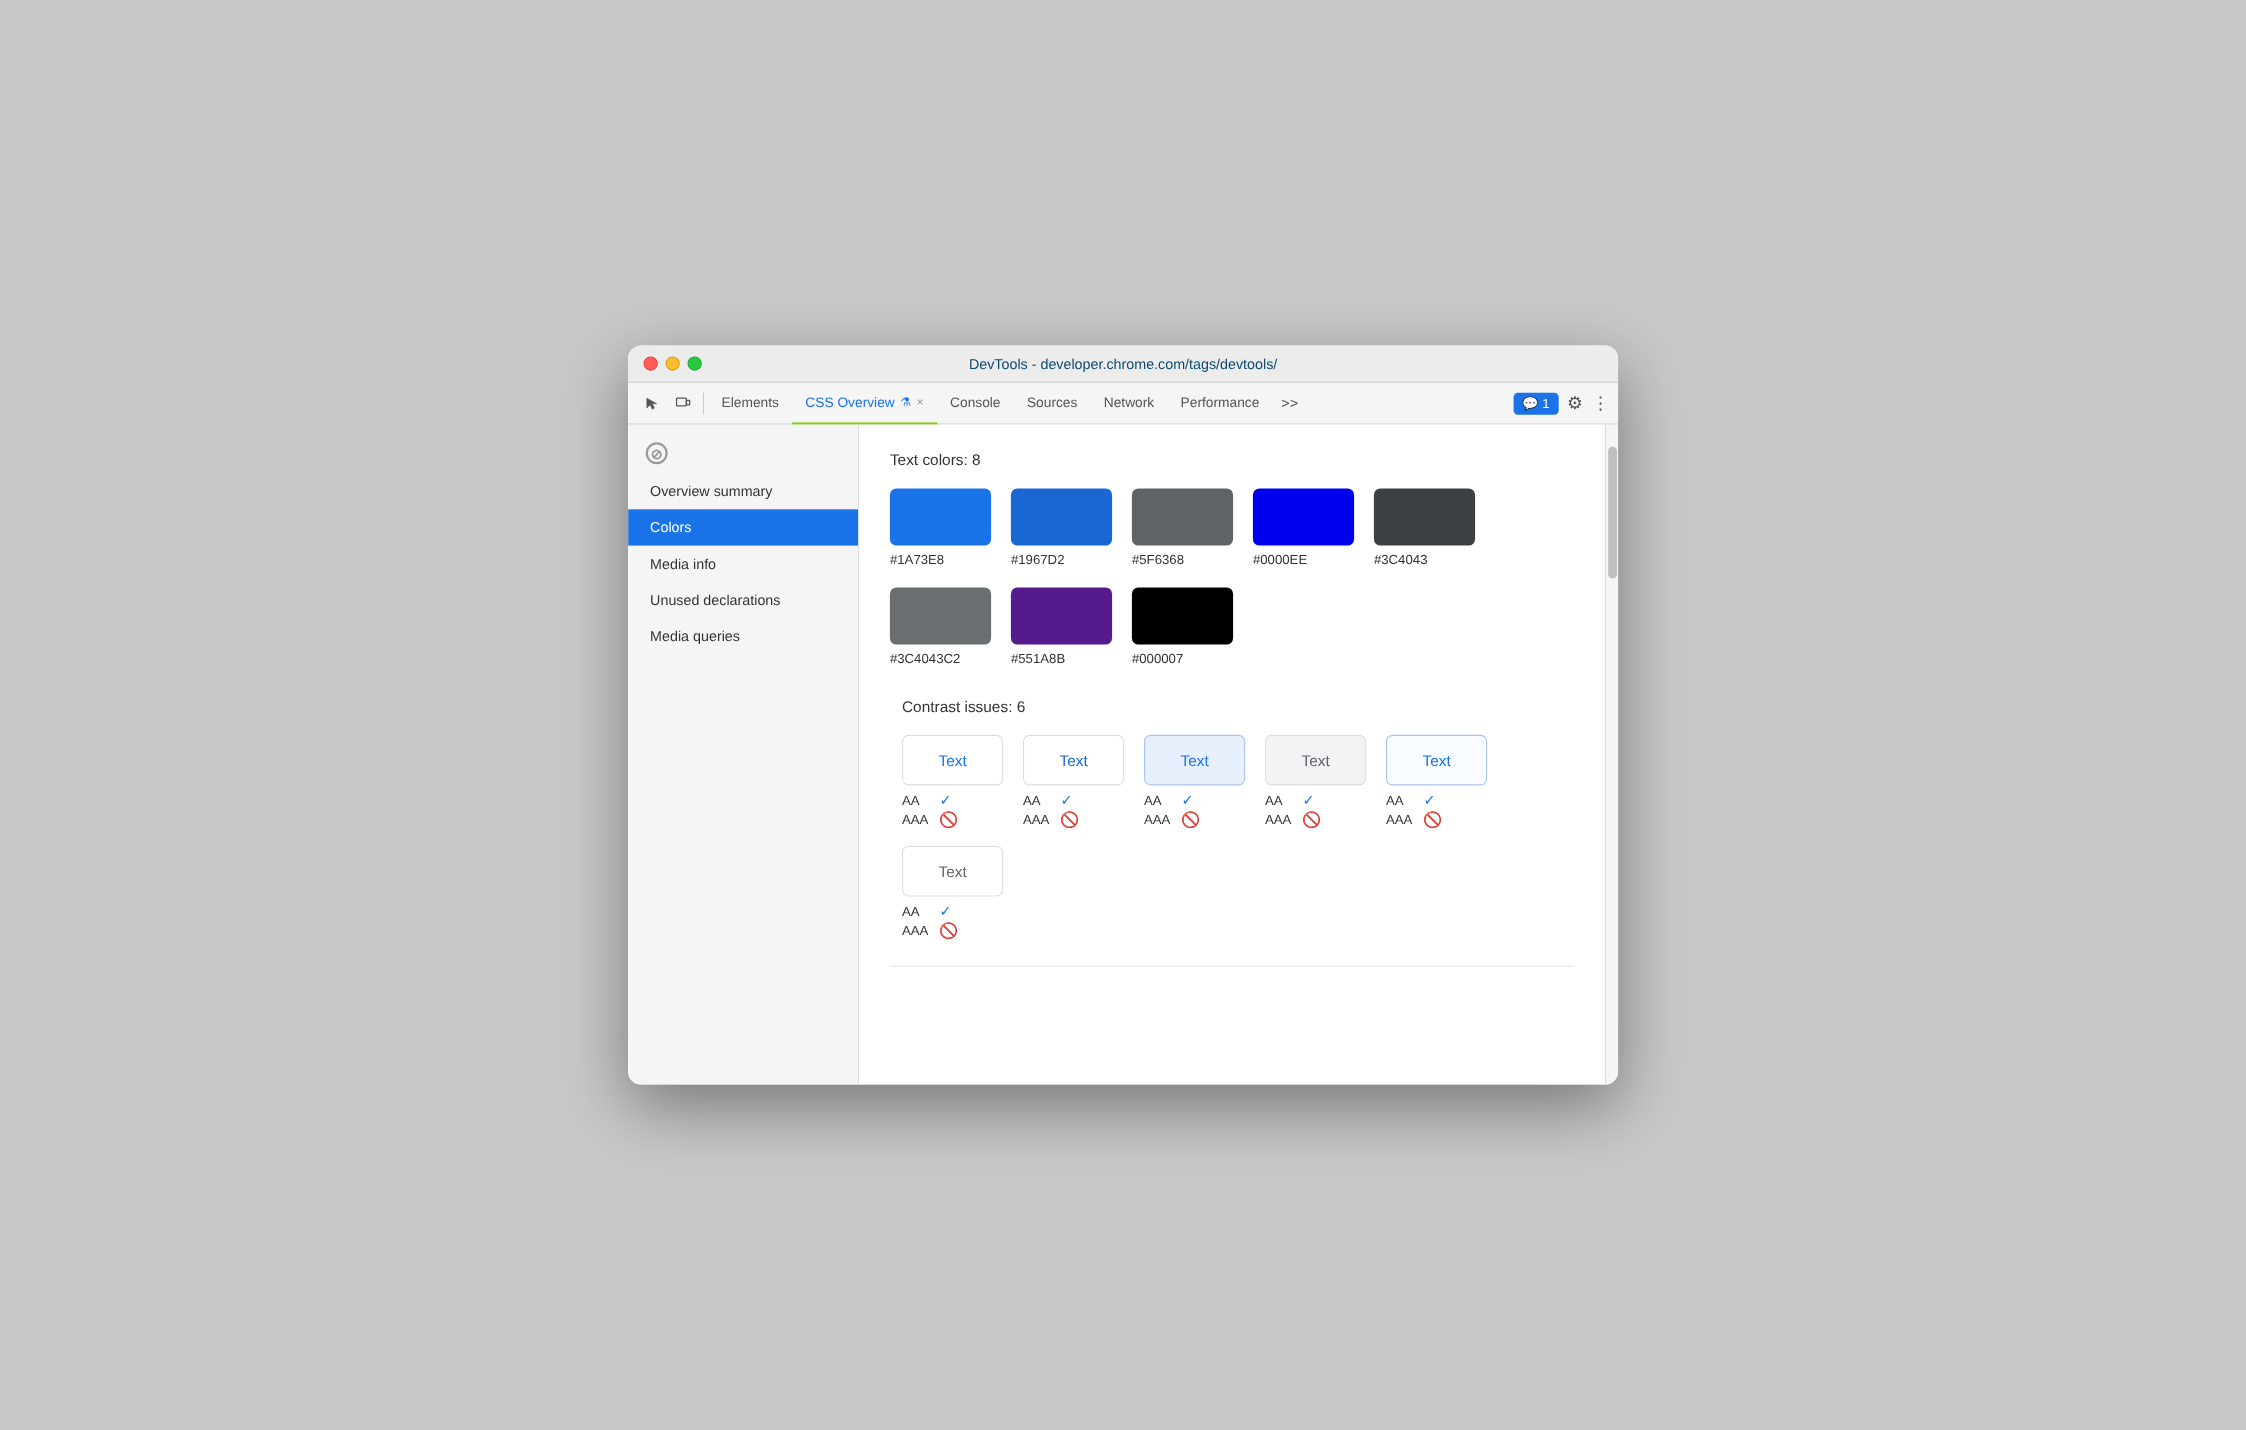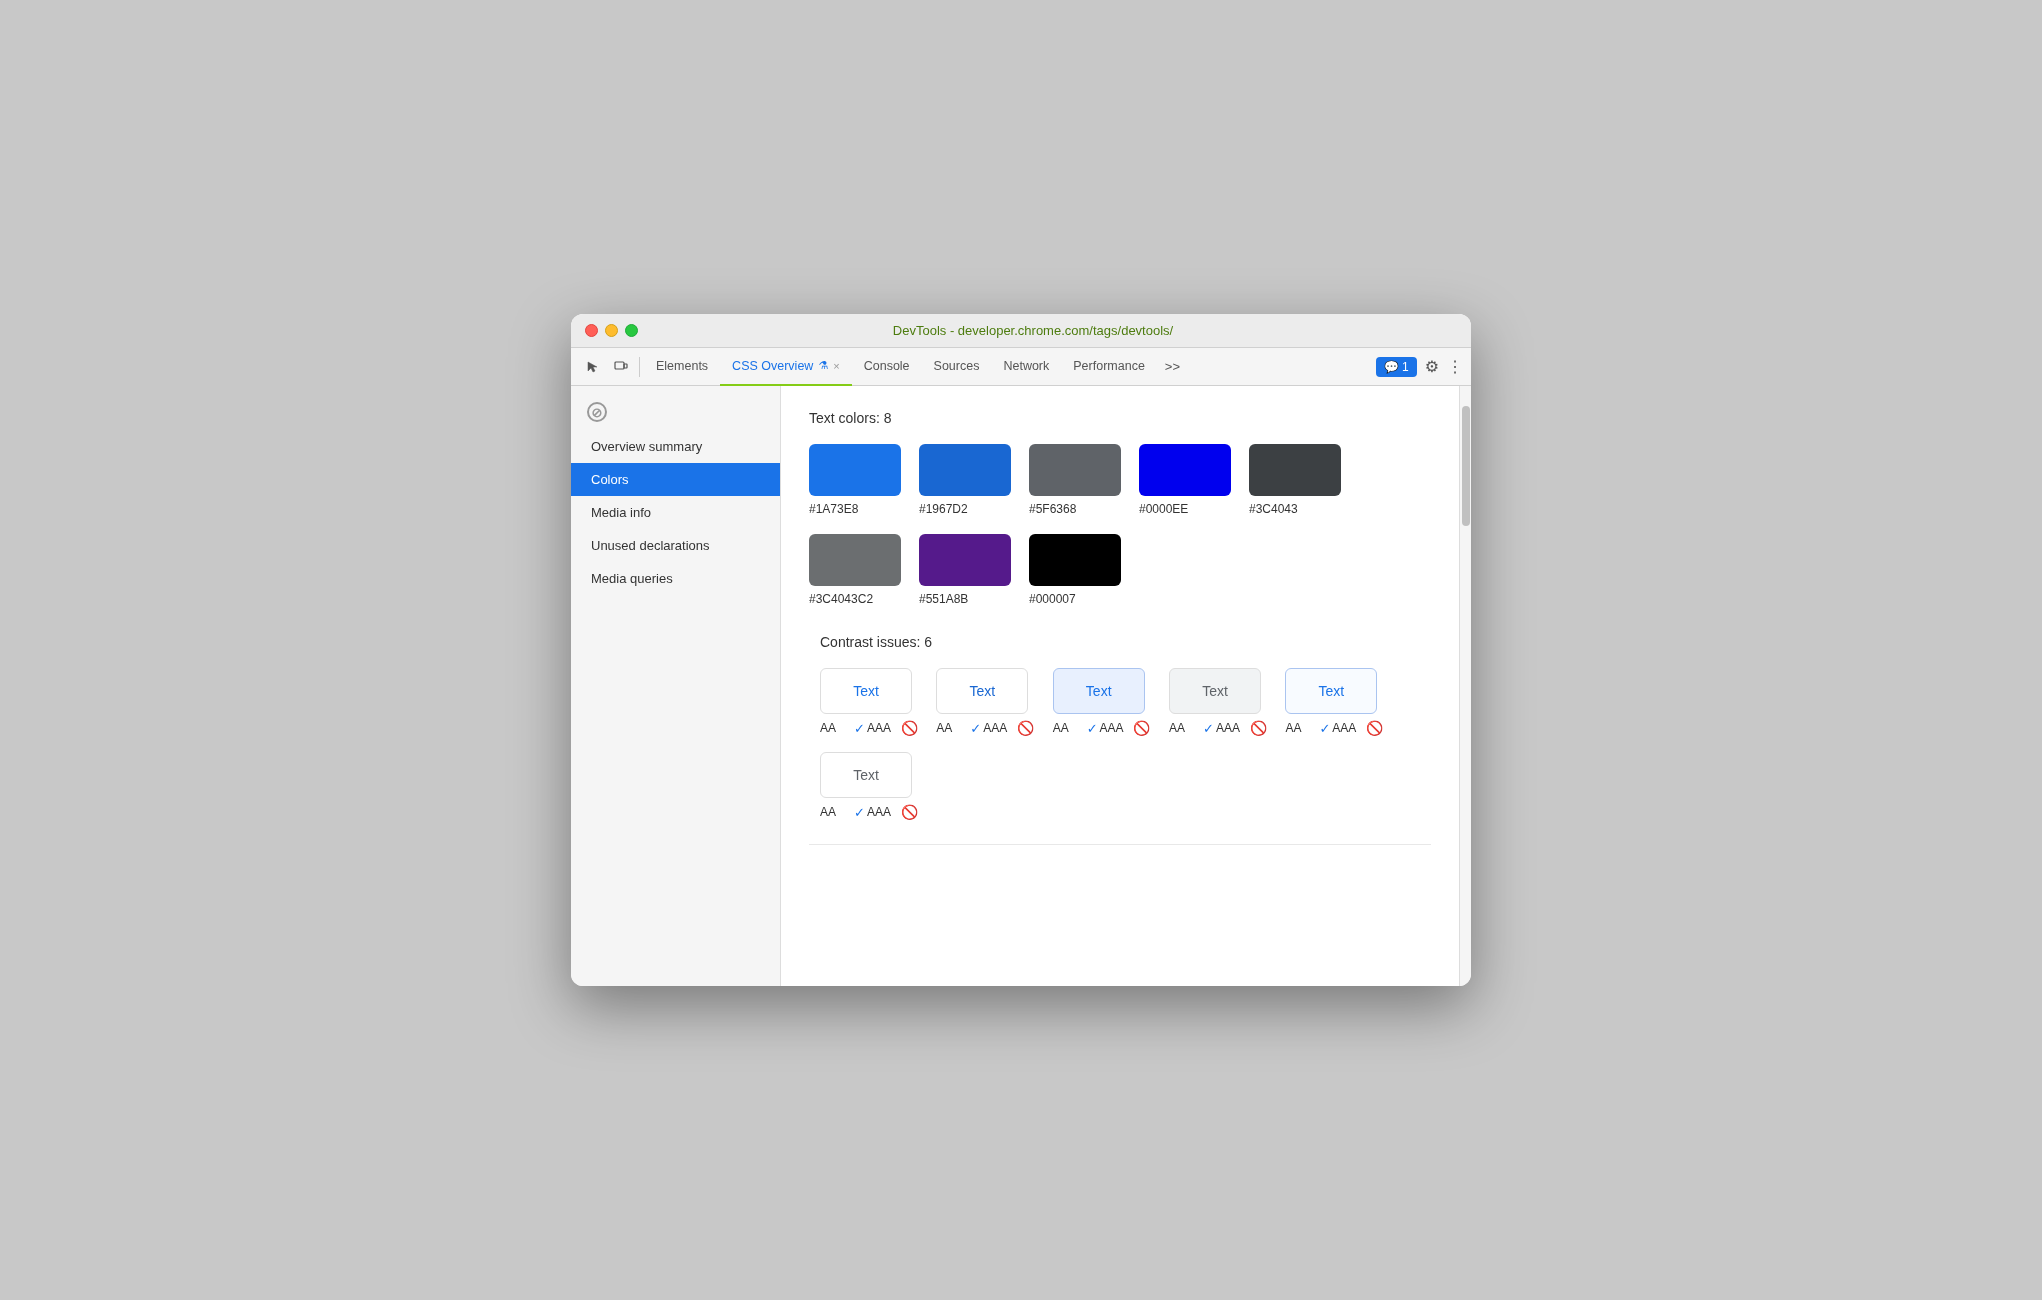--- a/index.html
+++ b/index.html
@@ -41,23 +41,22 @@
       border-radius: 50%;
     }
     .tl-red { background: #ff5f57; border: 1px solid #e0443e; }
     .tl-yellow { background: #febc2e; border: 1px solid #d4a017; }
     .tl-green { background: #28c840; border: 1px solid #1faa38; }
     .title-text {
       position: absolute;
       left: 50%;
       transform: translateX(-50%);
       font-size: 13px;
-      color: #4d7c0f;
+      color: #0c4a6e;
       font-weight: 500;
-      margin-left: 12px;
     }
 
     
     .toolbar {
       background: #f5f5f5;
       border-bottom: 1px solid #d0d0d0;
       display: flex;
       align-items: center;
       padding: 0 8px;
       gap: 0;
@@ -248,21 +247,21 @@
       border: 1px solid #ddd;
       display: flex;
       align-items: center;
       justify-content: center;
       font-size: 14px;
       font-weight: 400;
       background: #fff;
     }
     .contrast-ratings {
       display: flex;
-      flex-direction: row;
+      flex-direction: column;
       gap: 2px;
     }
     .rating-row {
       display: flex;
       align-items: center;
       gap: 6px;
       font-size: 12px;
       color: #333;
     }
     .rating-label {

